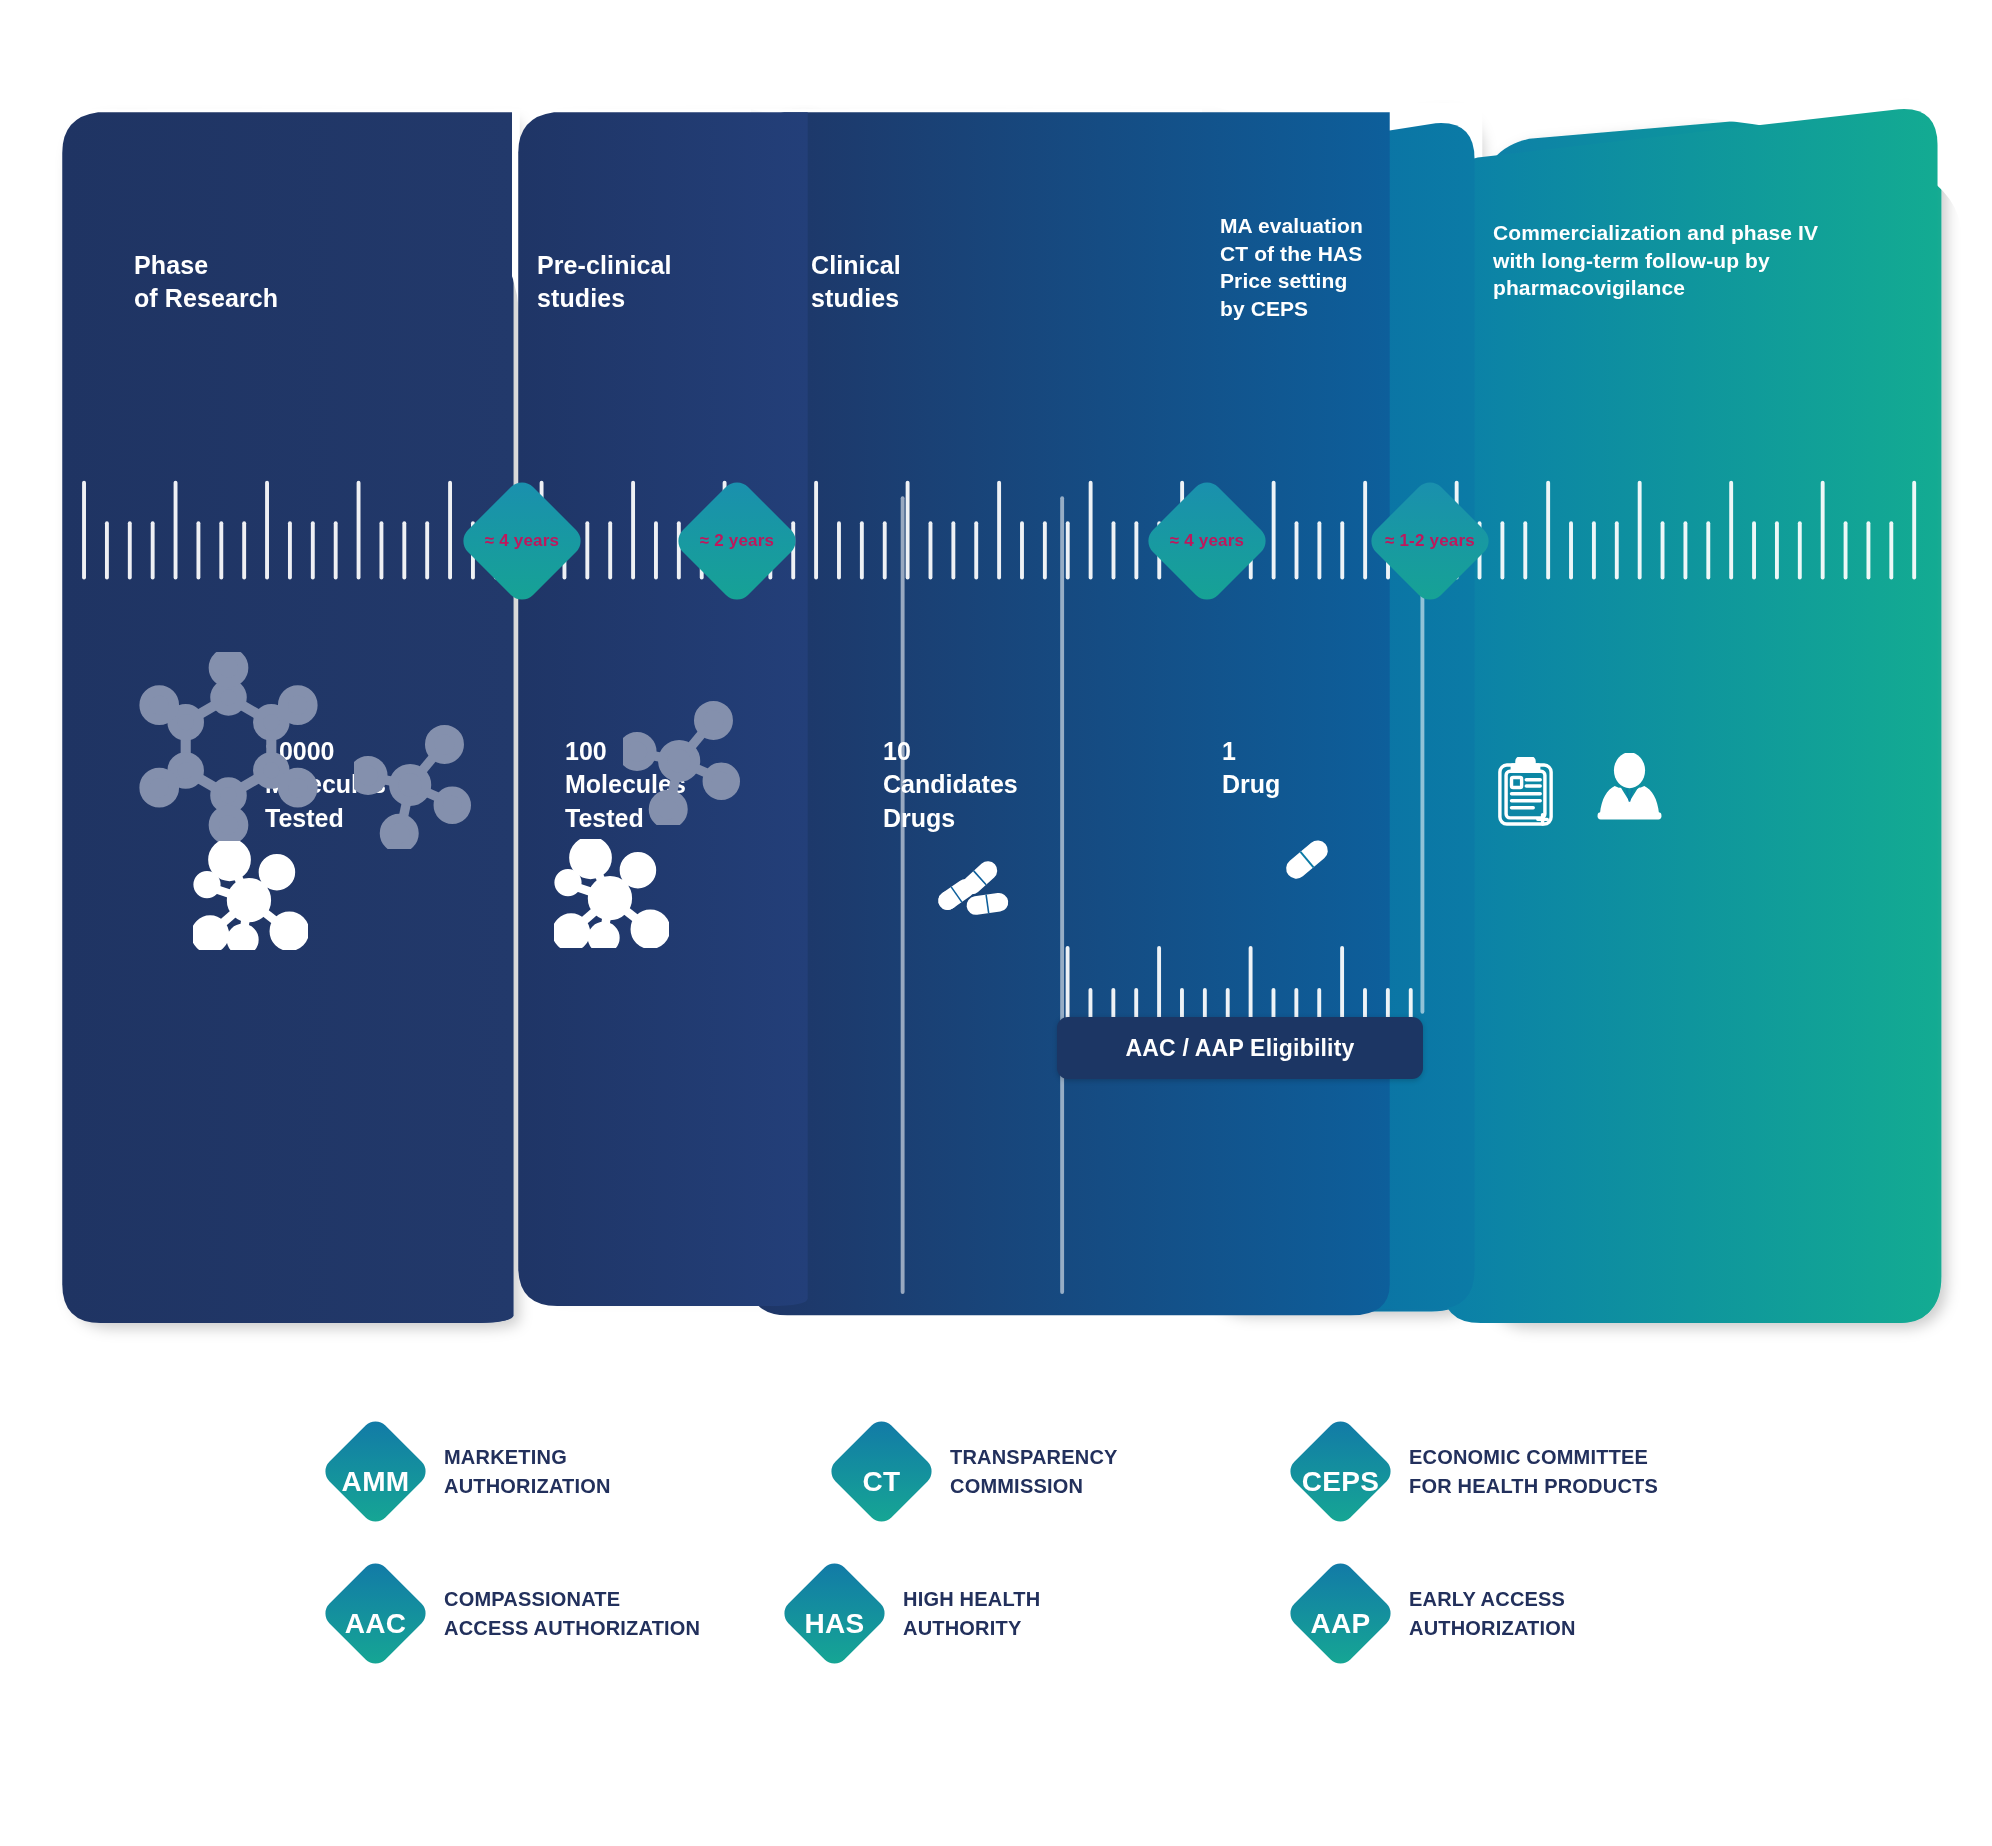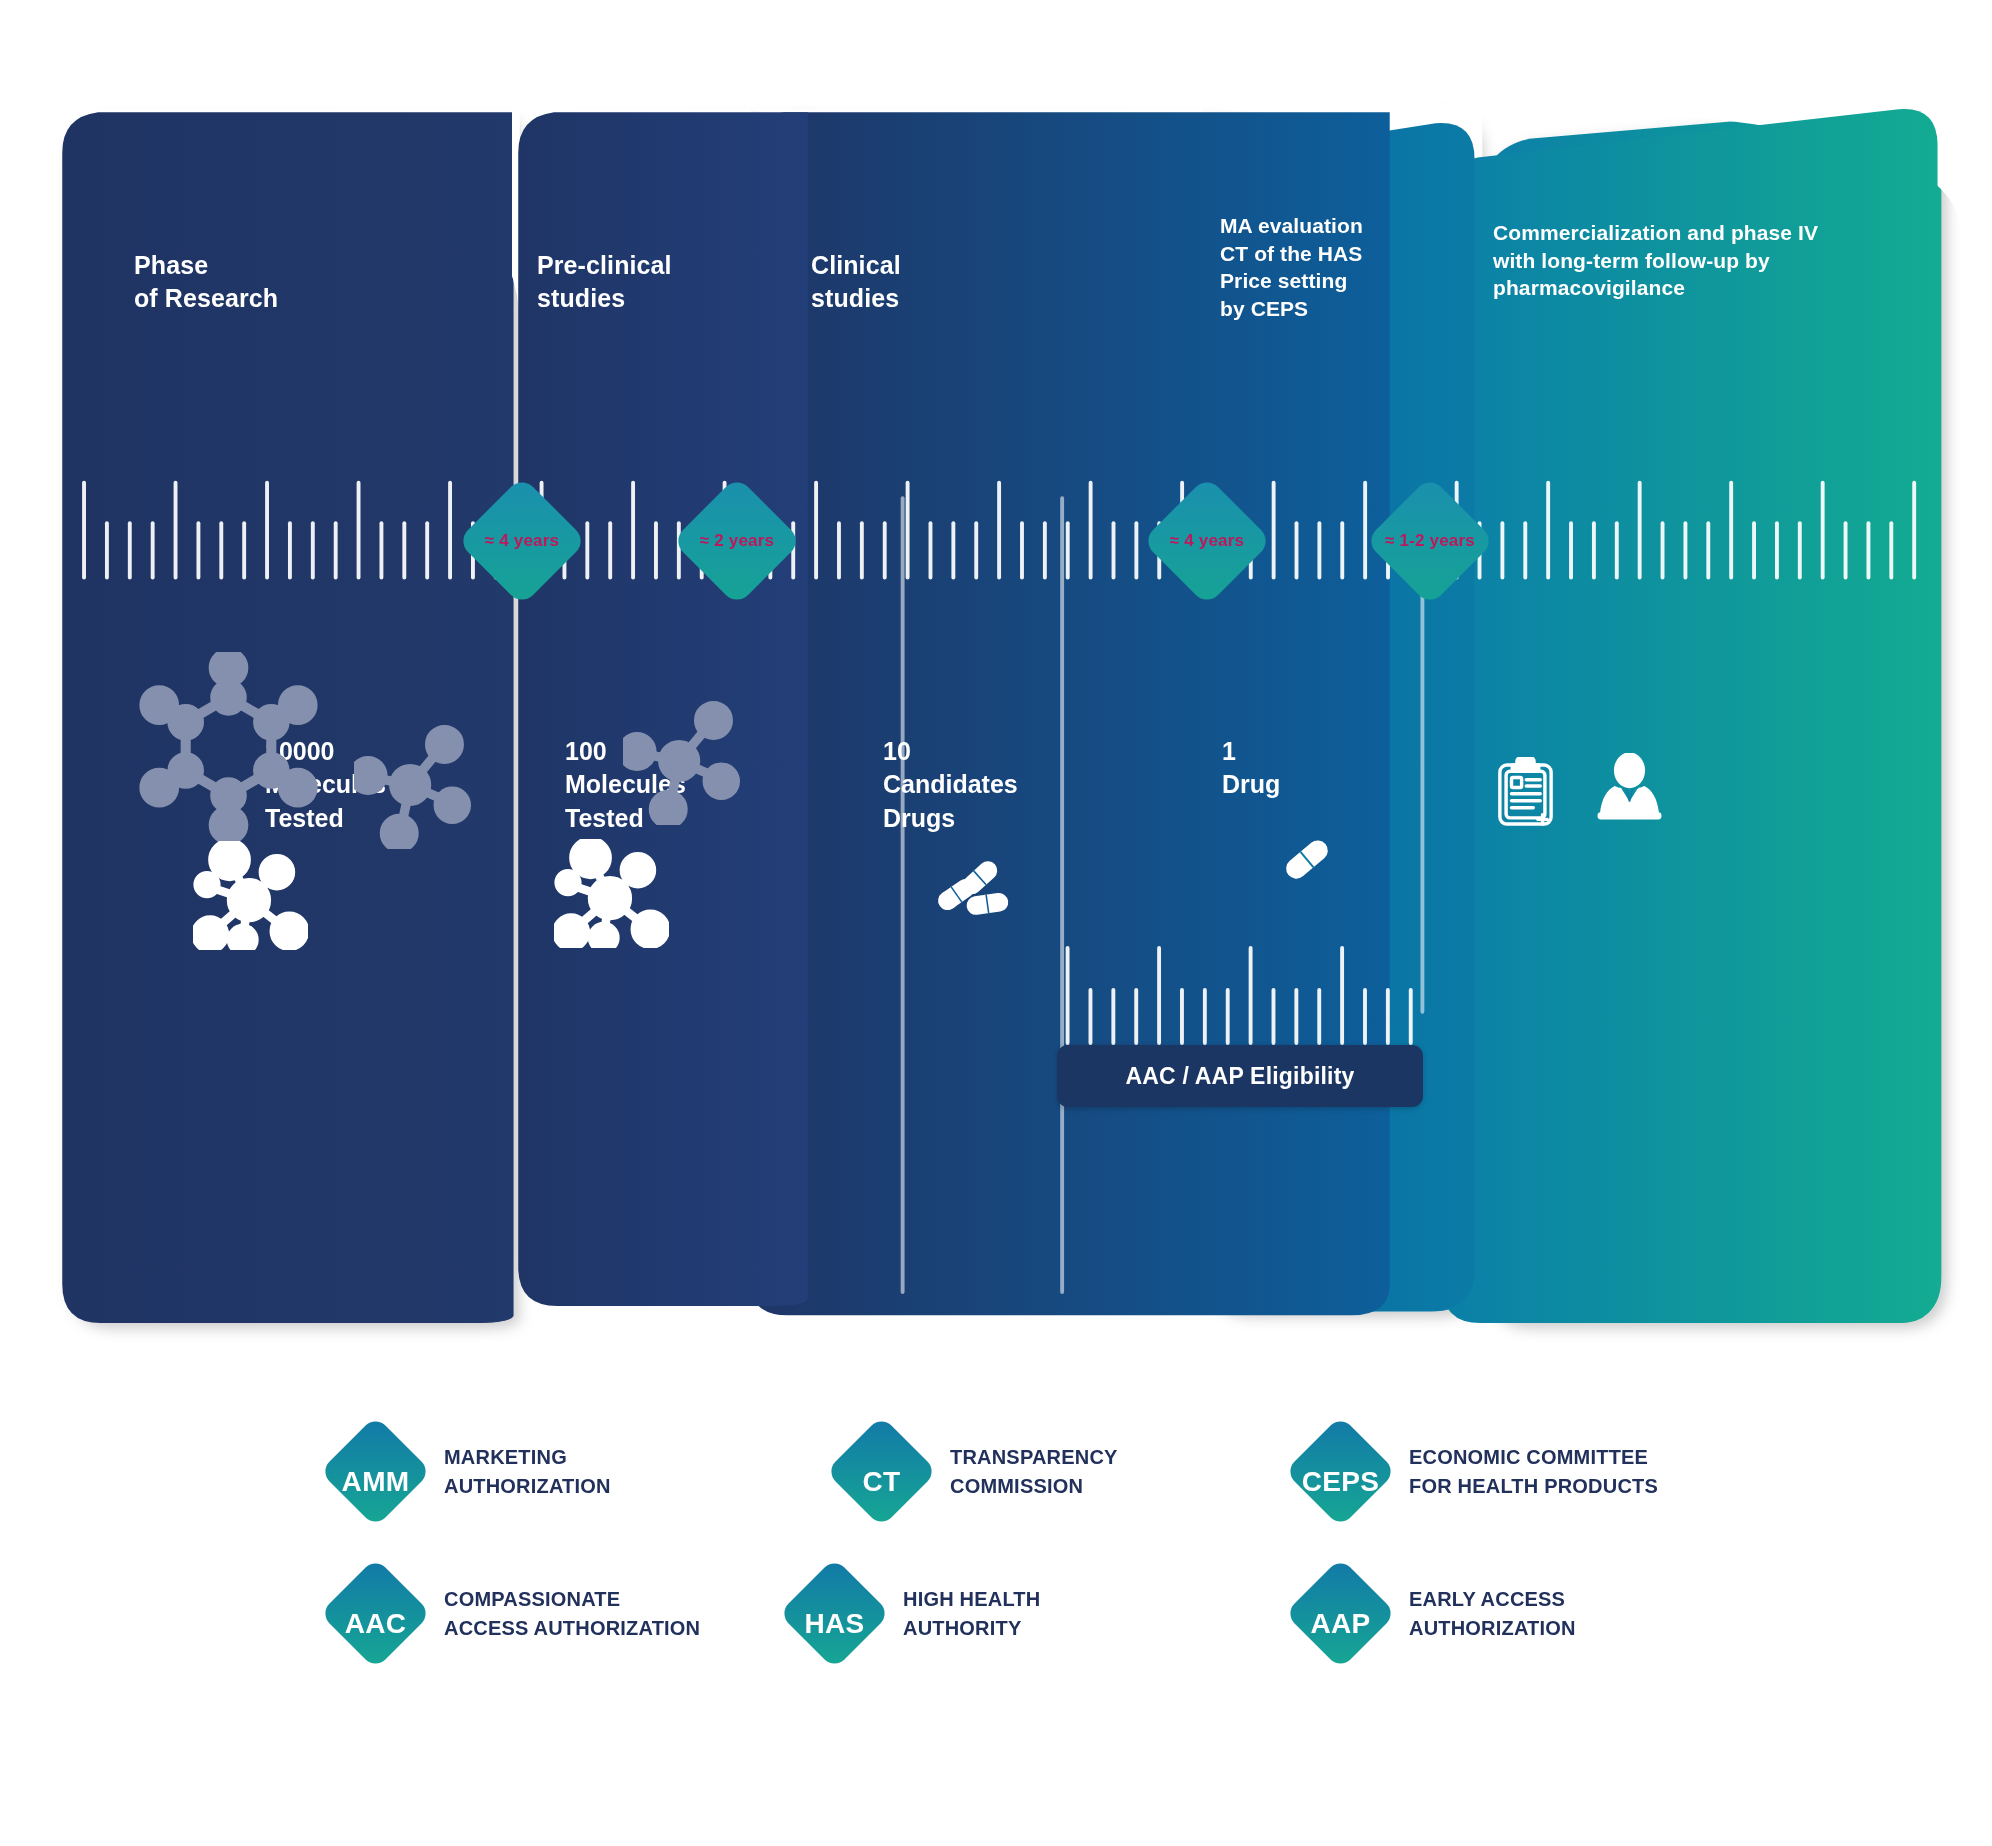--- a/index.html
+++ b/index.html
@@ -93,21 +93,20 @@
     left: 1057px;
     top: 1017px;
     width: 366px;
     height: 62px;
     background: #1c3664;
     border-radius: 11px;
     display: flex;
     align-items: center;
     justify-content: center;
     box-shadow: 0 1.6px 5.4px rgba(0,0,0,.18);
-    margin-top: 28px;
   }
   #eligibility-banner .txt {
     color: #ffffff;
     font-weight: bold;
     font-size: 23px;
     letter-spacing: 0.2px;
   }
 
   
   .icon-abs { position: absolute; }

